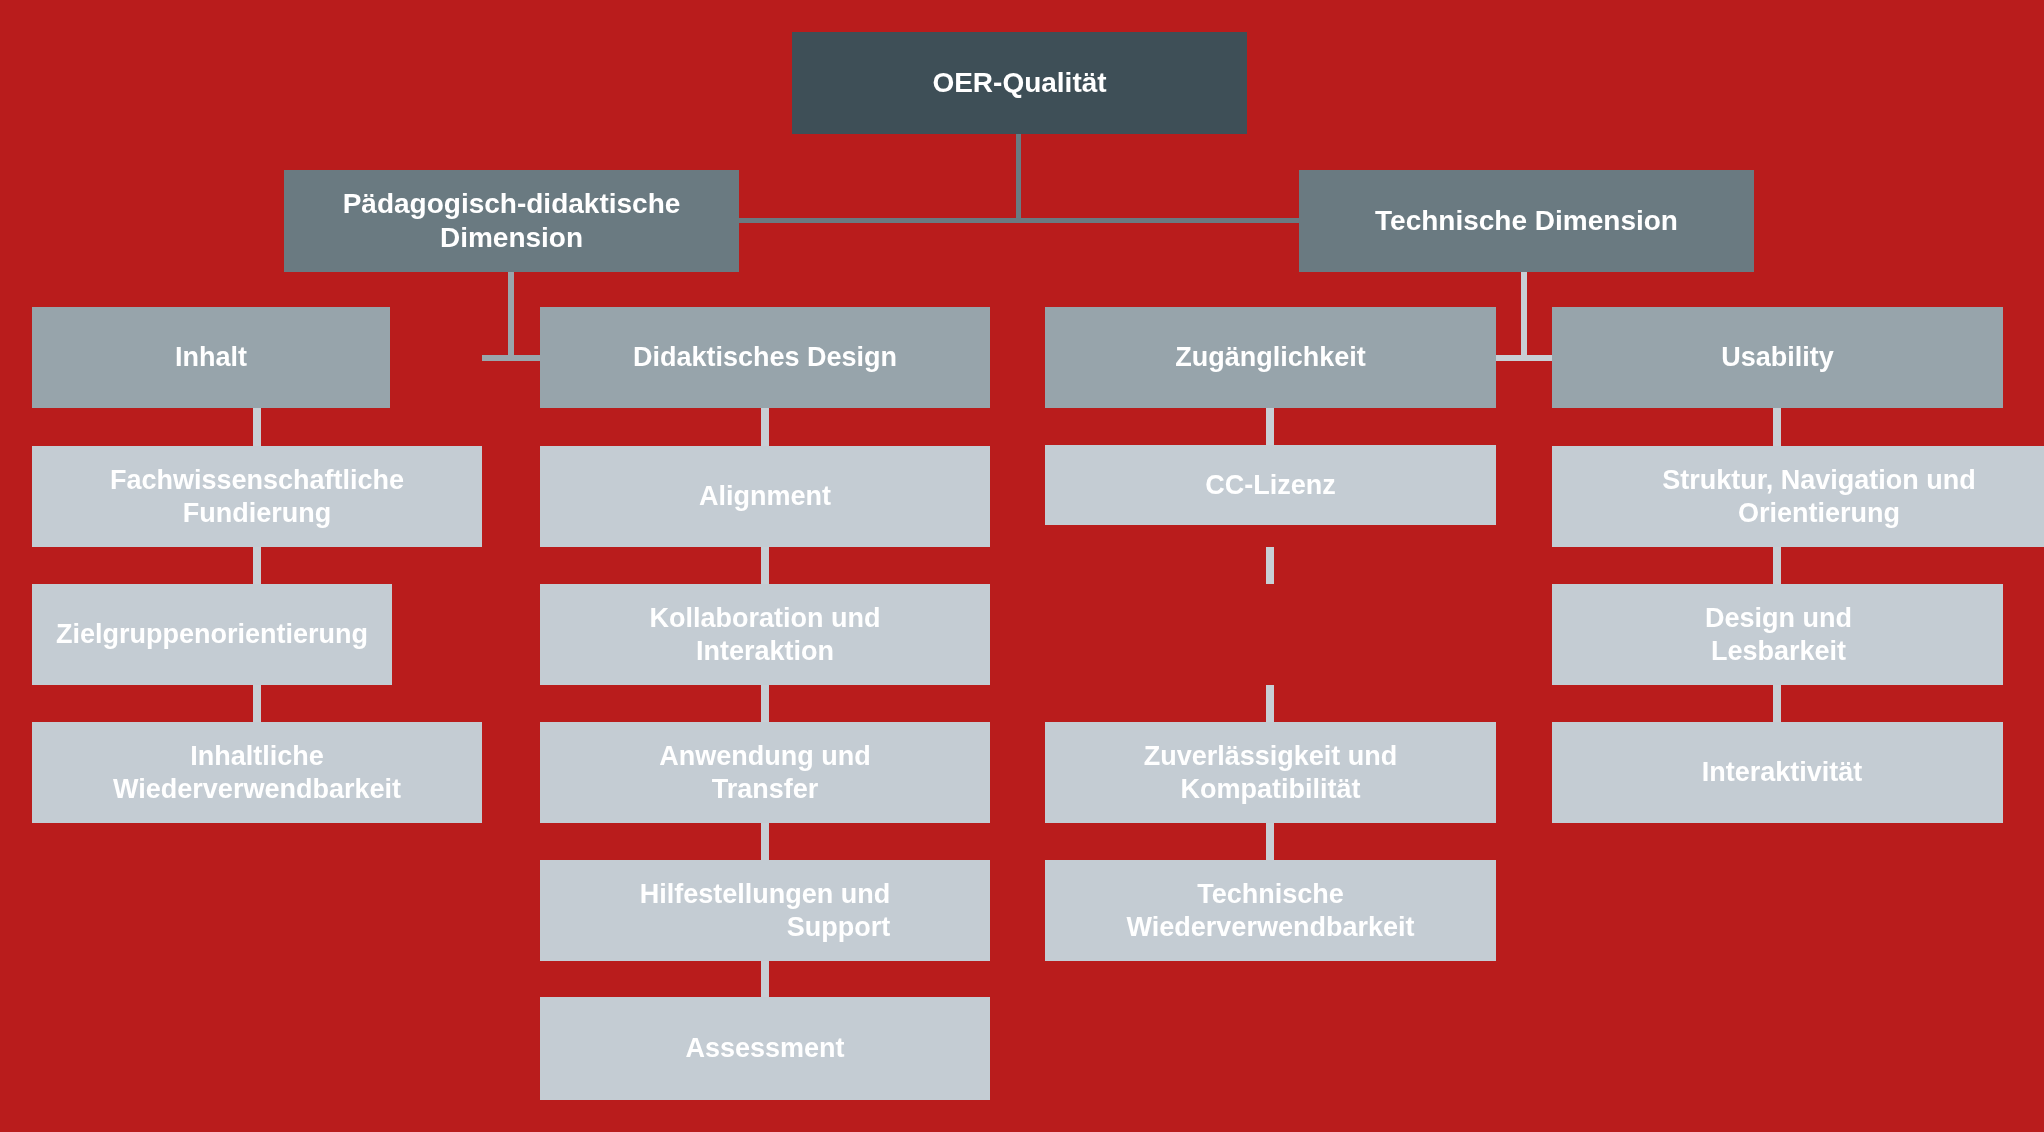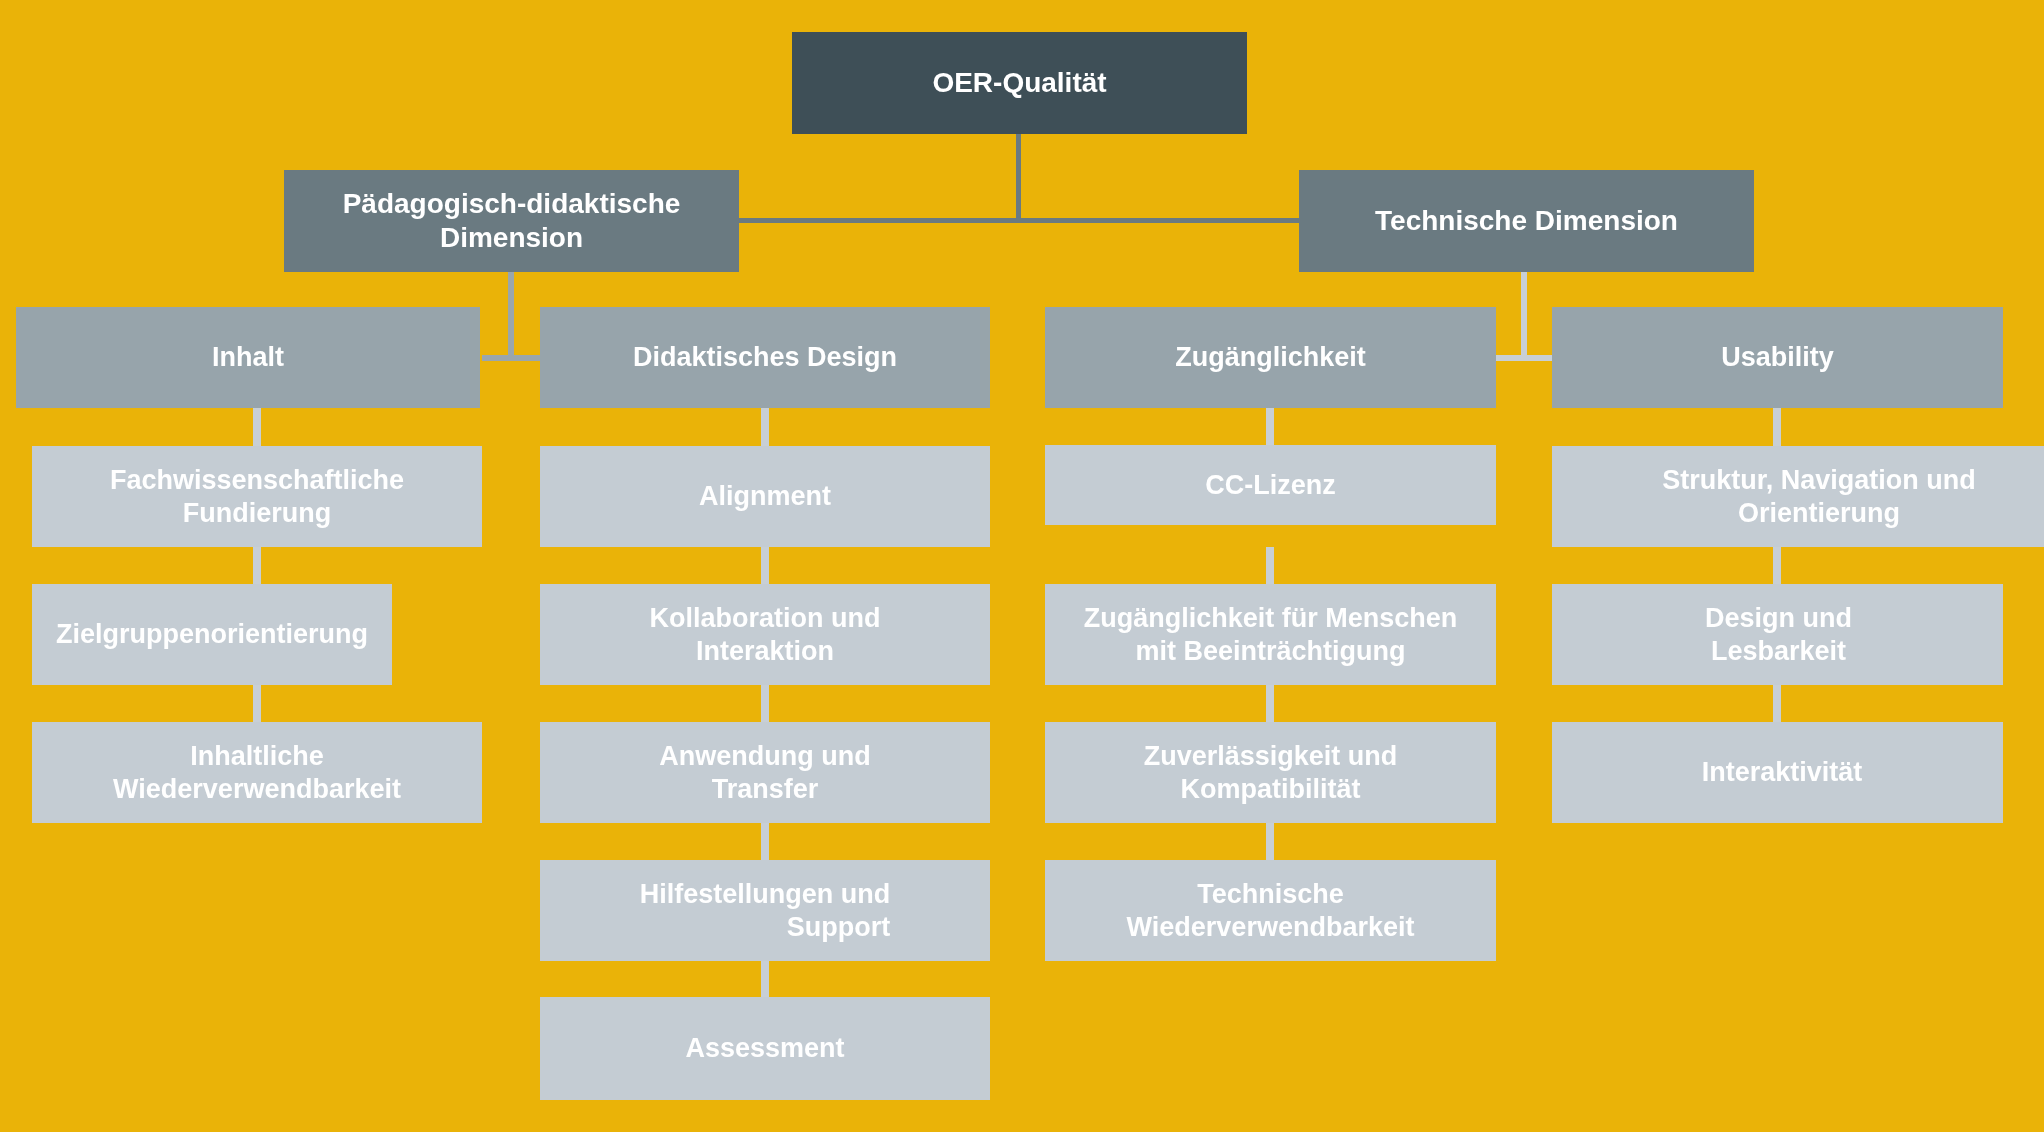--- a/index.html
+++ b/index.html
@@ -1,20 +1,20 @@
 <!DOCTYPE html>
 <html><head>
 <meta charset="utf-8">
 <style>
   html, body { margin: 0; padding: 0; background: #ffffff; }
   .canvas {
     position: relative;
     width: 2044px;
     height: 1132px;
-    background: #eab308;
+    background: #b91c1c;
     font-family: "Liberation Sans", sans-serif;
     overflow: hidden;
   }
   .node {
     position: absolute;
     display: flex;
     align-items: center;
     justify-content: center;
     text-align: center;
     color: #ffffff;
@@ -66,43 +66,41 @@
   <div class="line line-soft" style="left:1773px; top:408px; width:8px; height:38px;"></div>
   <div class="line line-soft" style="left:1773px; top:547px; width:8px; height:37px;"></div>
   <div class="line line-soft" style="left:1773px; top:685px; width:8px; height:37px;"></div>
 
   <div class="node tier-root" style="left:792px; top:32px; width:455px; height:102px;">OER-Qualität</div>
 
   <div class="node tier-dim" style="left:284px; top:170px; width:455px; height:102px;">Pädagogisch-didaktische
 Dimension</div>
   <div class="node tier-dim" style="left:1299px; top:170px; width:455px; height:102px;">Technische Dimension</div>
 
-  <div class="node tier-cat" style="left:16px; top:307px; width:464px; height:101px;">Inhalt</div>
+  <div class="node tier-cat" style="left:32px; top:307px; width:358px; height:101px;">Inhalt</div>
   <div class="node tier-cat" style="left:540px; top:307px; width:450px; height:101px;">Didaktisches Design</div>
   <div class="node tier-cat" style="left:1045px; top:307px; width:451px; height:101px;">Zugänglichkeit</div>
   <div class="node tier-cat" style="left:1552px; top:307px; width:451px; height:101px;">Usability</div>
 
   <div class="node tier-leaf" style="left:32px; top:446px; width:450px; height:101px;">Fachwissenschaftliche
 Fundierung</div>
   <div class="node tier-leaf" style="left:32px; top:584px; width:360px; height:101px;">Zielgruppenorientierung</div>
   <div class="node tier-leaf" style="left:32px; top:722px; width:450px; height:101px;text-align:center;">Inhaltliche
 Wiederverwendbarkeit</div>
 
   <div class="node tier-leaf" style="left:540px; top:446px; width:450px; height:101px;">Alignment</div>
   <div class="node tier-leaf" style="left:540px; top:584px; width:450px; height:101px;">Kollaboration und
 Interaktion</div>
   <div class="node tier-leaf" style="left:540px; top:722px; width:450px; height:101px;">Anwendung und
 Transfer</div>
   <div class="node tier-leaf" style="left:540px; top:860px; width:450px; height:101px;text-align:right;">Hilfestellungen und
 Support</div>
   <div class="node tier-leaf" style="left:540px; top:997px; width:450px; height:103px;">Assessment</div>
 
   <div class="node tier-leaf" style="left:1045px; top:445px; width:451px; height:80px;">CC-Lizenz</div>
-  <div class="node tier-leaf" style="left:1045px; top:584px; width:451px; height:101px;">Zugänglichkeit für Menschen
-mit Beeinträchtigung</div>
   <div class="node tier-leaf" style="left:1045px; top:722px; width:451px; height:101px;">Zuverlässigkeit und
 Kompatibilität</div>
   <div class="node tier-leaf" style="left:1045px; top:860px; width:451px; height:101px;">Technische
 Wiederverwendbarkeit</div>
 
   <div class="node tier-leaf" style="left:1552px; top:446px; width:534px; height:101px;">Struktur, Navigation und
 Orientierung</div>
   <div class="node tier-leaf" style="left:1552px; top:584px; width:451px; height:101px;padding-left:12px;">Design und
 Lesbarkeit</div>
   <div class="node tier-leaf" style="left:1552px; top:722px; width:451px; height:101px;padding-left:19px;">Interaktivität</div>

